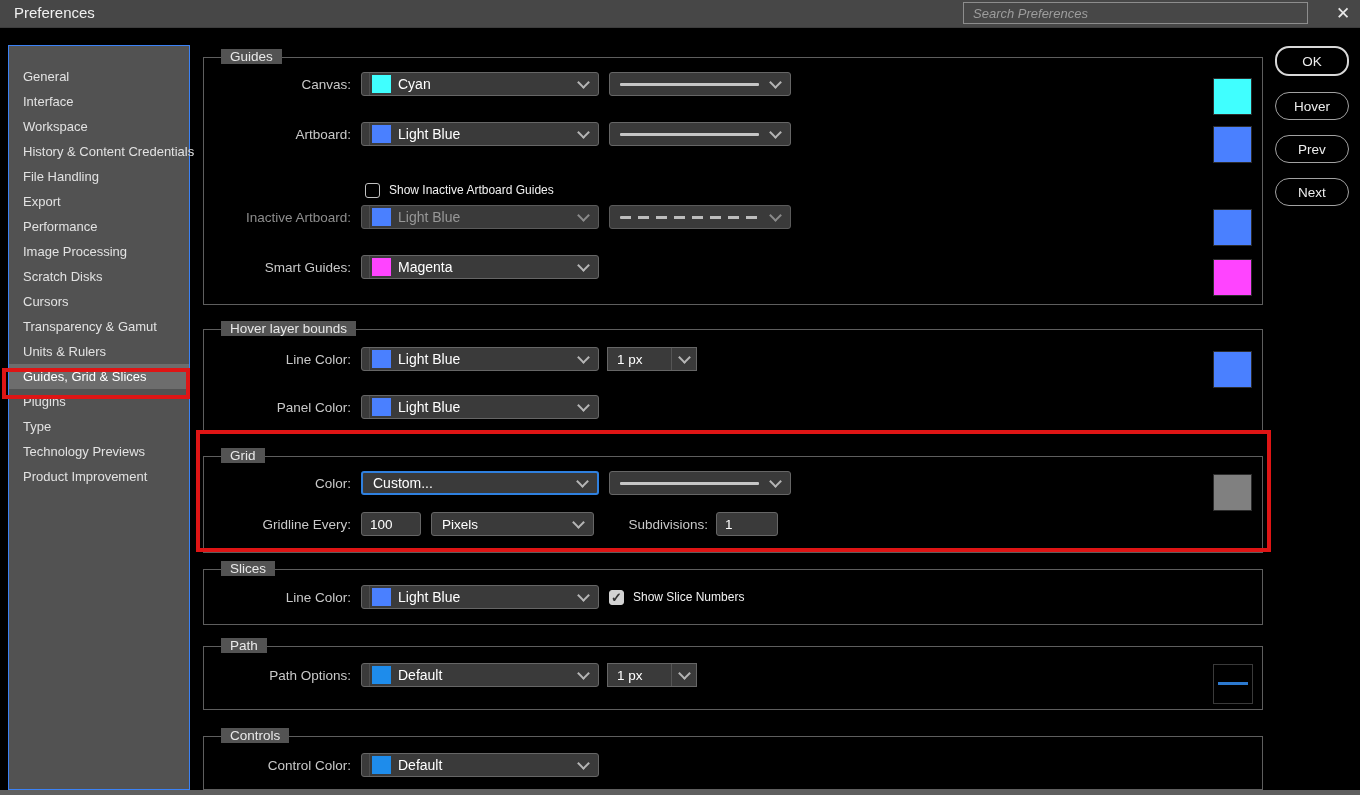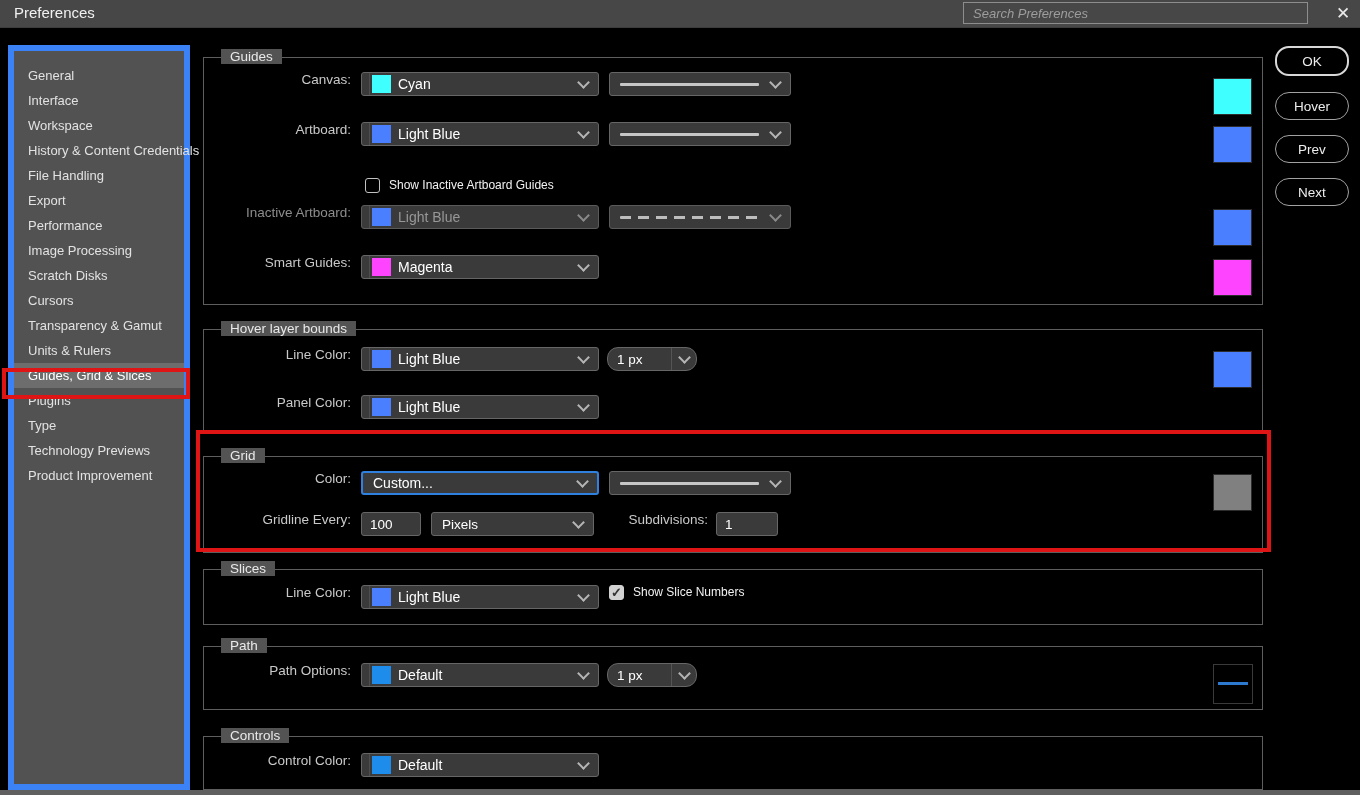--- a/index.html
+++ b/index.html
@@ -9,56 +9,56 @@
   .titlebar{position:absolute;left:0;top:0;width:1360px;height:27px;background:#474747;
             border-bottom:1px solid #3c3c3c;}
   .title{position:absolute;left:14px;top:4px;font-size:15px;color:#f1f1f1;}
   .search{position:absolute;left:963px;top:2px;width:345px;height:22px;background:transparent;
           border:1px solid #8d8d8d;color:#dcdcdc;font-style:italic;font-size:13px;
           padding:0 9px;box-sizing:border-box;font-family:"Liberation Sans",sans-serif;outline:none;}
   .search::placeholder{color:#9d9d9d;font-style:italic;}
   .closebtn{position:absolute;left:1331px;top:2px;width:24px;height:24px;color:#e9e9e9;
             font-size:17px;line-height:24px;text-align:center;cursor:pointer;}
   
-  .sidebar{position:absolute;left:8px;top:45px;width:182px;height:745px;border:6px solid #3b82f6;
-           box-sizing:border-box;padding-top:12px;background:#525252;}
+  .sidebar{position:absolute;left:8px;top:45px;width:182px;height:745px;border:1px solid #3b82f6;
+           box-sizing:border-box;padding-top:18px;background:#525252;}
   .side-item{height:25px;line-height:25px;padding-left:14px;font-size:13px;color:#e2e2e2;
              white-space:nowrap;cursor:pointer;}
   .side-item.selected{background:#6d6d6d;color:#ffffff;}
   
   .redbox{position:absolute;border:4px solid #df1515;box-sizing:border-box;pointer-events:none;z-index:9;}
   #redbox-sidebar{left:2px;top:368px;width:188px;height:31px;}
   #redbox-grid{left:196px;top:430px;width:1075px;height:122px;}
   
   .content{position:absolute;left:203px;top:0;width:1060px;height:795px;}
   .section{position:absolute;left:0;width:1060px;border:1px solid #5e5e5e;box-sizing:border-box;}
   .legend{position:absolute;top:-9px;left:17px;background:#535353;padding:0 9px;font-size:13.5px;
           color:#e9e9e9;white-space:nowrap;}
   #sec-guides{top:57px;height:248px;}
   #sec-hover{top:329px;height:103px;}
   #sec-grid{top:456px;height:97px;}
   #sec-slices{top:569px;height:56px;}
   #sec-path{top:646px;height:64px;}
   #sec-controls{top:736px;height:54px;}
-  .row{position:absolute;display:flex;height:24px;left:0;}
+  .row{position:absolute;display:flex;align-items:center;height:24px;left:0;}
   .lbl{width:147px;text-align:right;margin-right:10px;font-size:13.5px;color:#c9c9c9;white-space:nowrap;}
   
   .dd{display:flex;align-items:center;height:24px;background:#3a3a3a;border:1px solid #666;
       border-radius:3px;box-sizing:border-box;cursor:pointer;}
   .dd-color{width:238px;}
   .ledge{width:7px;align-self:stretch;border-right:1px solid #4d4d4d;}
   .chip{width:19px;height:18px;margin-left:2px;flex:none;}
   .dd .val{margin-left:7px;font-size:14px;color:#fff;flex:1;white-space:nowrap;overflow:hidden;}
   .chev{width:7px;height:7px;border-right:2px solid #b5b5b5;border-bottom:2px solid #b5b5b5;
         transform:rotate(45deg);margin:-4px 10px 0 6px;flex:none;}
   .dd-line{width:182px;margin-left:10px;}
   .lineglyph{flex:1;height:3px;background:#c6c6c6;margin:0 6px 0 10px;border-radius:1px;}
   .lineglyph.dashed{background:repeating-linear-gradient(90deg,#bdbdbd 0 11px,transparent 11px 18px);}
   .combo{width:90px;margin-left:8px;display:flex;align-items:center;height:24px;background:#3a3a3a;
-         border:1px solid #666;border-radius:11px;box-sizing:border-box;cursor:pointer;}
+         border:1px solid #666;border-radius:0;box-sizing:border-box;cursor:pointer;}
   .combo .val{padding-left:9px;font-size:13.5px;flex:1;}
   .combo .chevbox{width:24px;align-self:stretch;border-left:1px solid #555;display:flex;
                   align-items:center;justify-content:center;}
   .combo .chevbox .chev{margin:-3px 0 0 0;}
   .dd-unit{width:163px;margin-left:10px;}
   .dd-unit .val{margin-left:10px;font-size:13.5px;}
   .dd-focus{border-width:2px;border-style:solid;}
   .dd-focus .val{margin-left:10px;}
   
   .disabled .lbl{color:#8d8d8d;}

